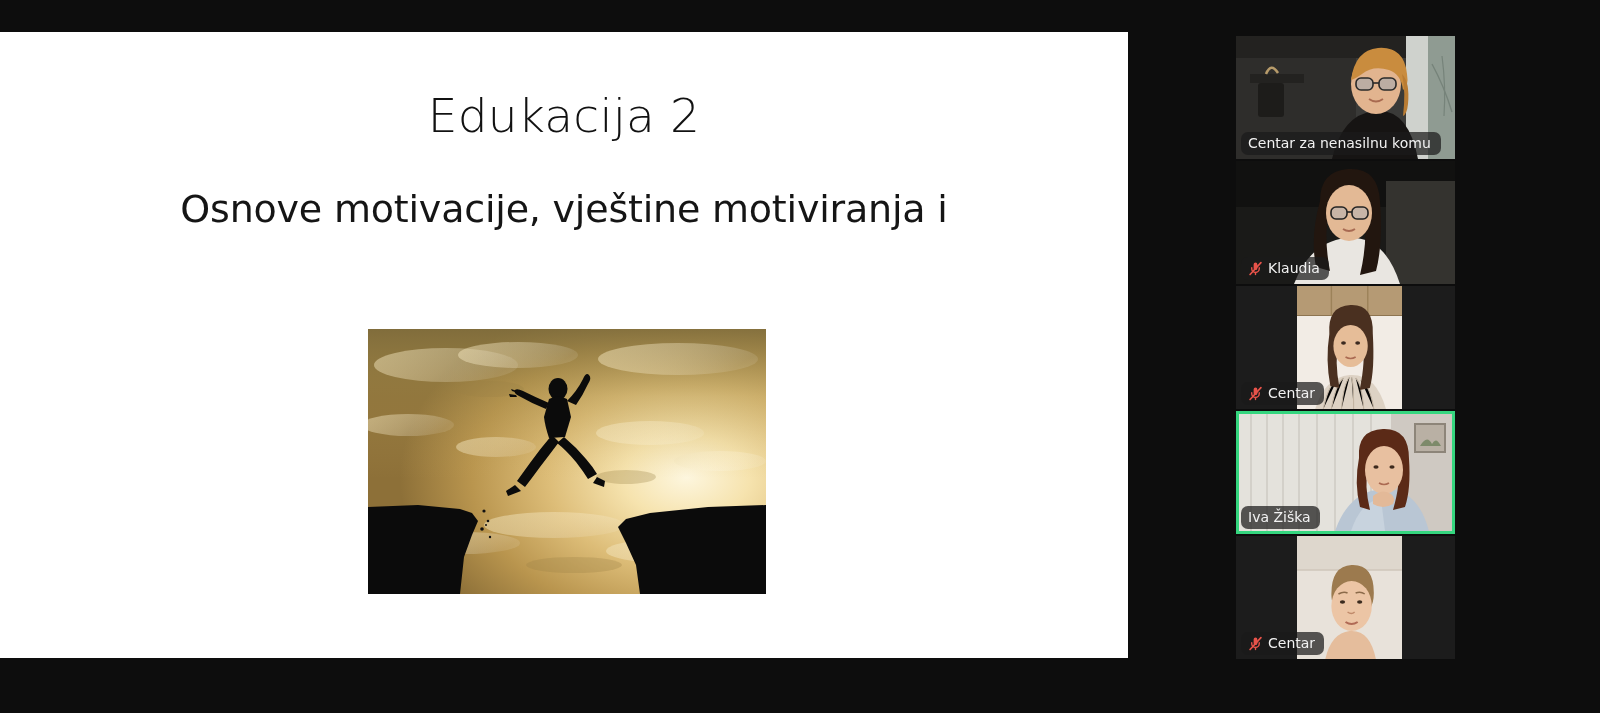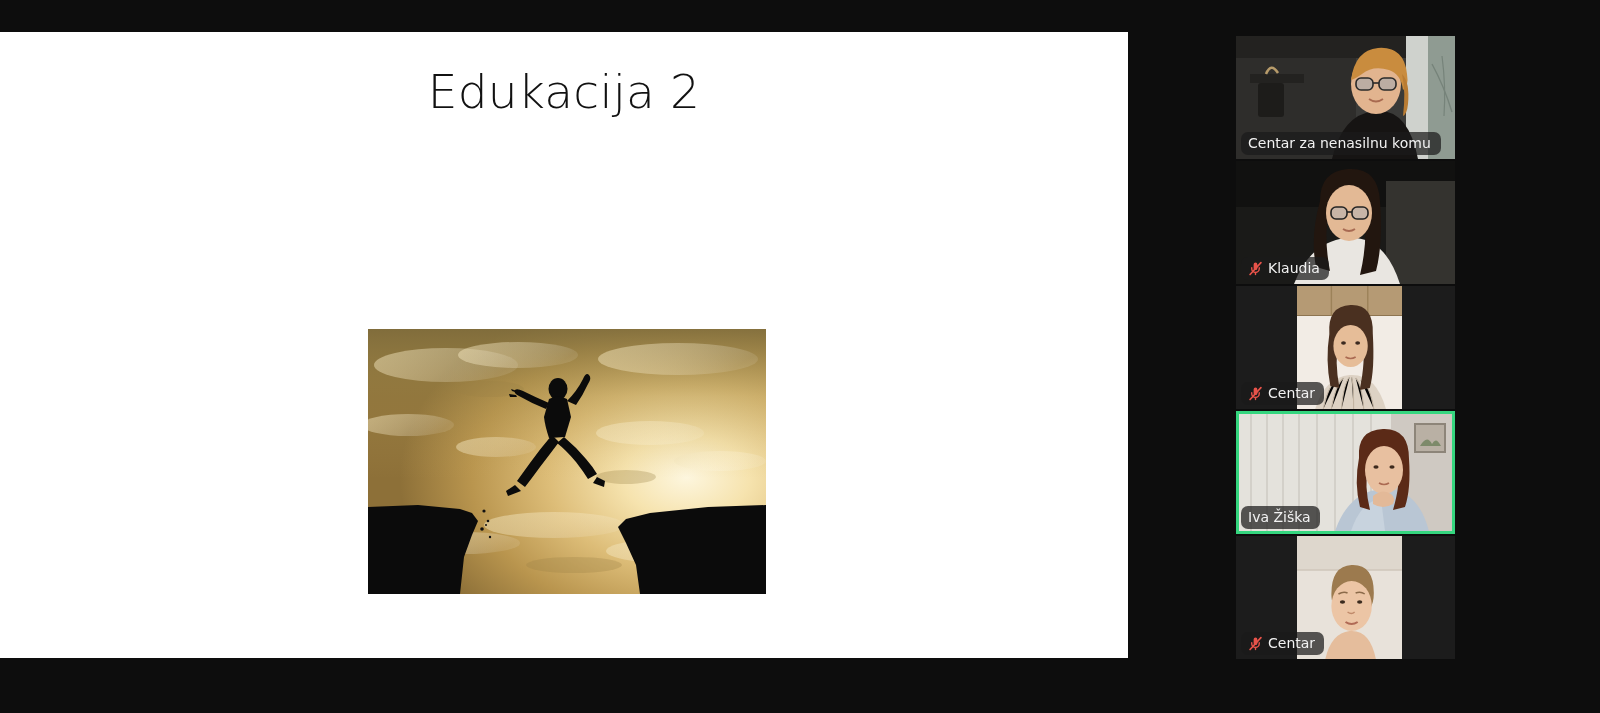--- a/index.html
+++ b/index.html
@@ -35,21 +35,21 @@
   #slide {
     position: absolute;
     inset: 0;
     background: #ffffff;
     display: flex;
     flex-direction: column;
     align-items: center;
   }
 
   #slide-title {
-    margin-top: 34px;
+    margin-top: 58px;
     font-family: "DejaVu Sans", "Liberation Sans", sans-serif;
     font-weight: 300;
     font-size: 47px;
     line-height: 1.1;
     color: #111111;
     letter-spacing: 0.2px;
     text-align: center;
   }
 
   #slide-subtitle {
@@ -151,20 +151,21 @@
 <body>
 
 <div id="app">
 
   <div id="screen-share-region">
     <div id="slide">
 
       <div id="slide-title">Edukacija 2</div>
 
       <div id="slide-subtitle">
+        <div>Osnove motivacije, vještine motiviranja i</div>
       </div>
 
       <div id="slide-image">
         <svg viewBox="0 0 398 265" preserveAspectRatio="none" aria-hidden="true">
           <defs>
             <radialGradient id="sunGlow" cx="0.80" cy="0.56" r="0.72">
               <stop offset="0%" stop-color="#fdf6de"></stop>
               <stop offset="22%" stop-color="#f6e3ae"></stop>
               <stop offset="48%" stop-color="#ddbd78"></stop>
               <stop offset="75%" stop-color="#b9954e"></stop>

